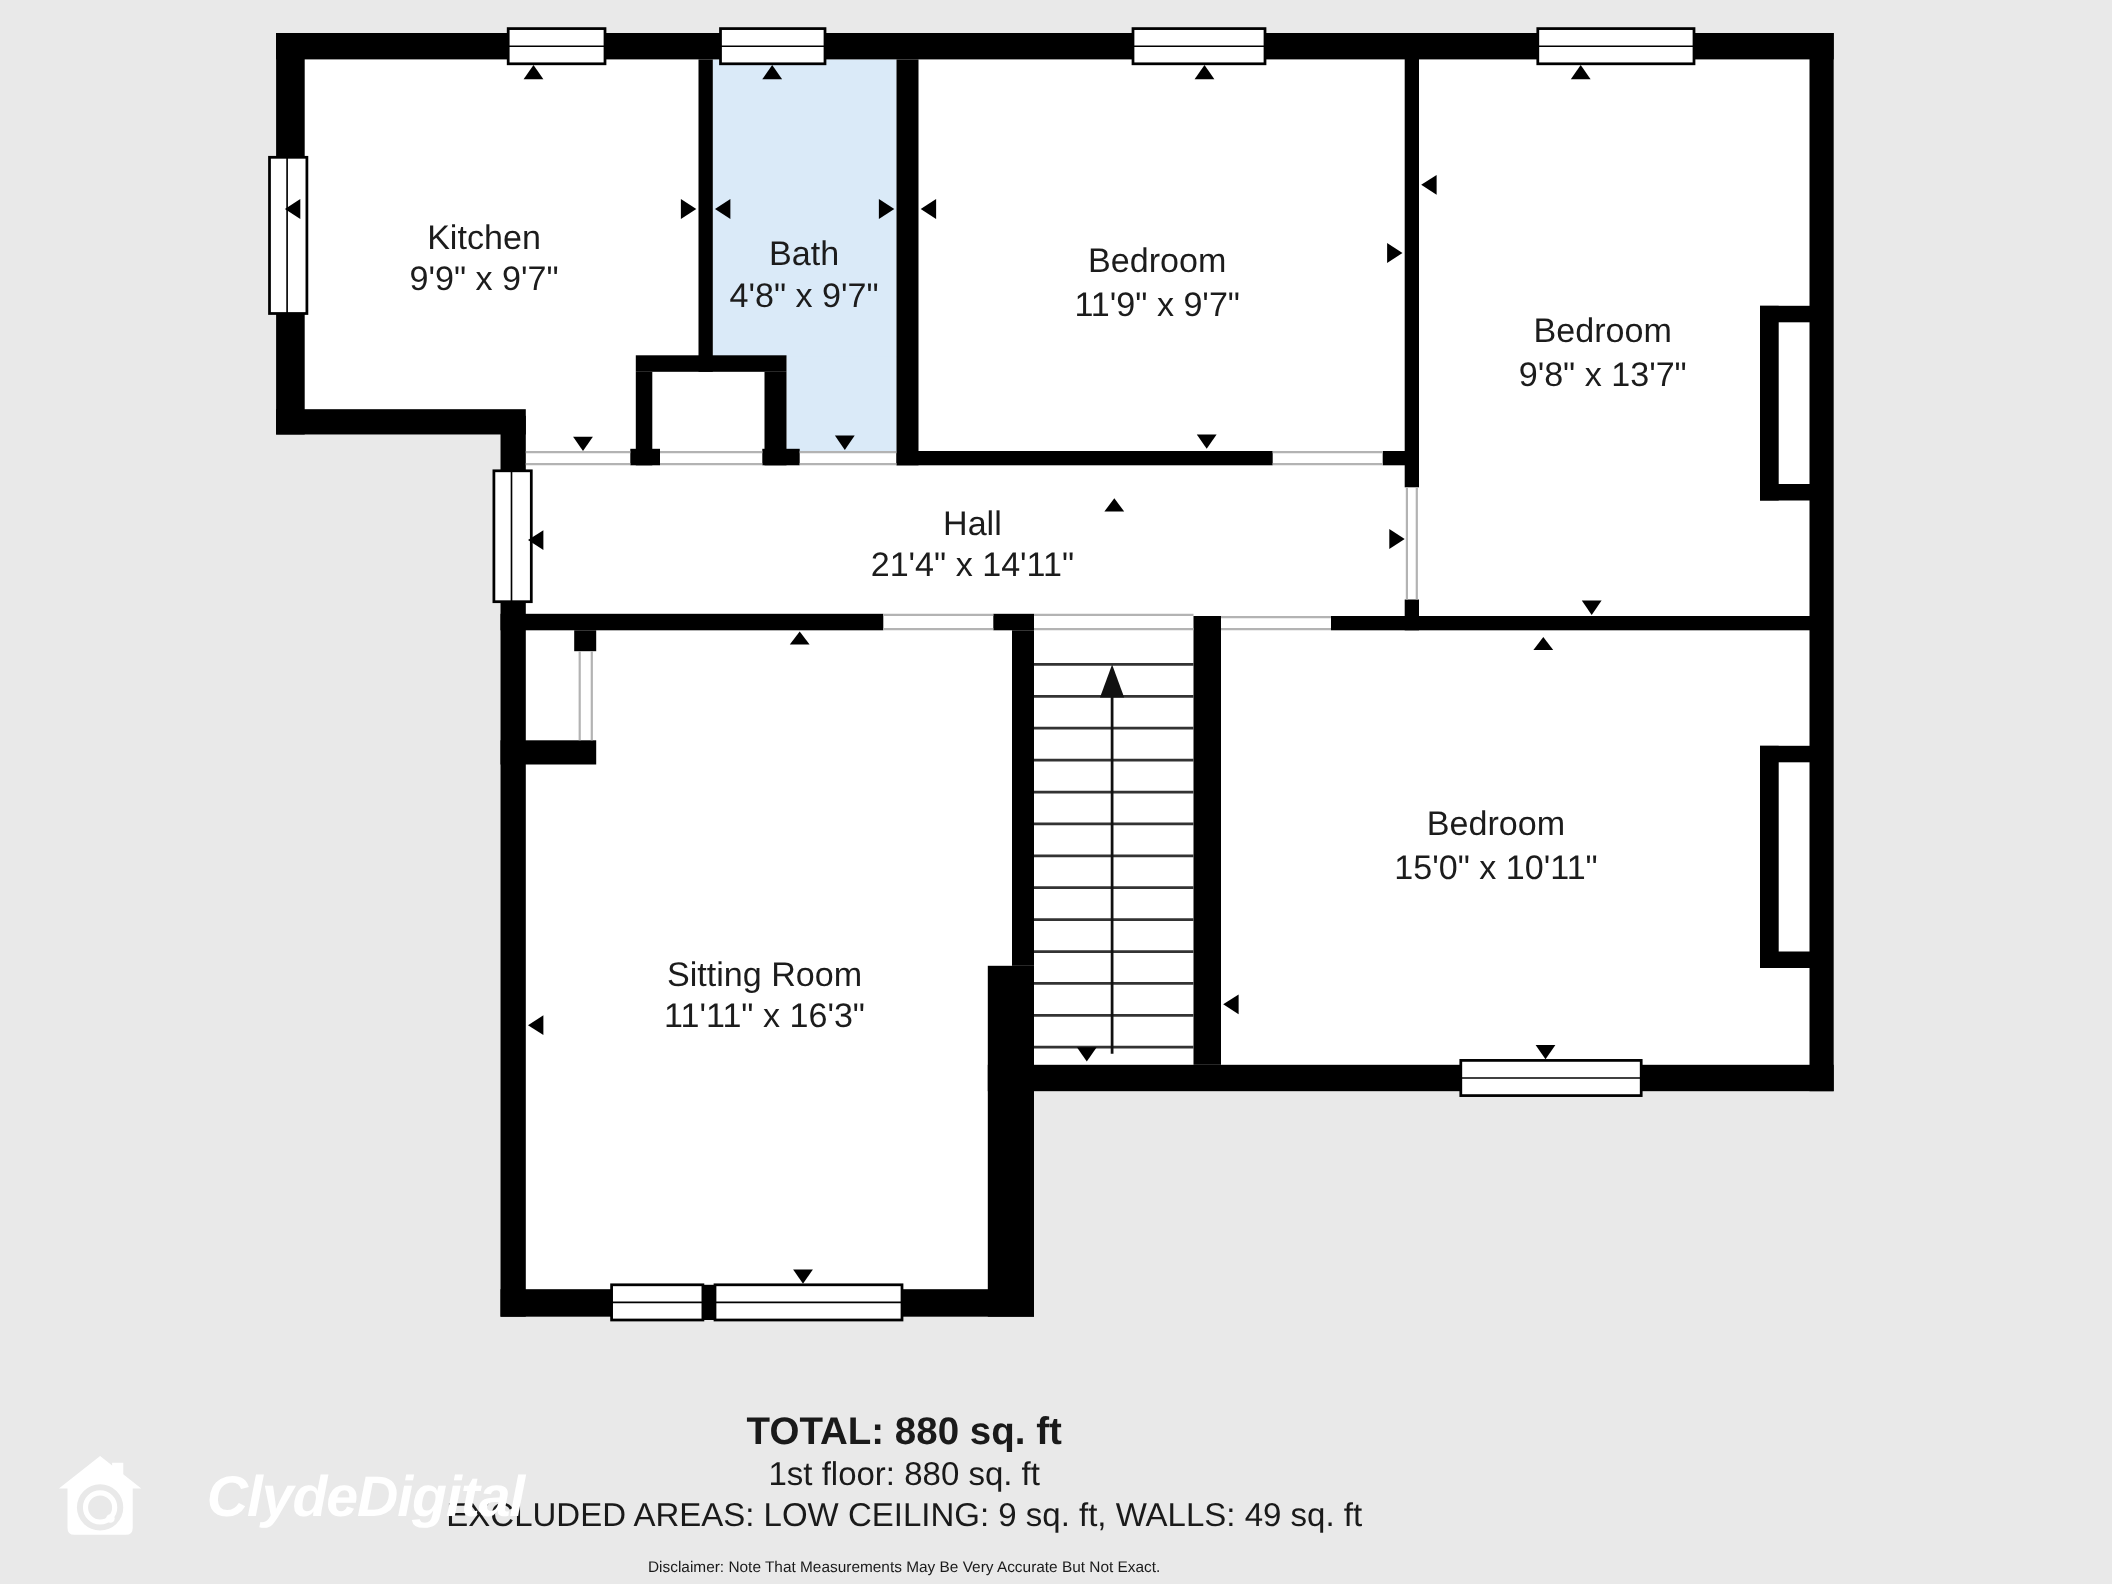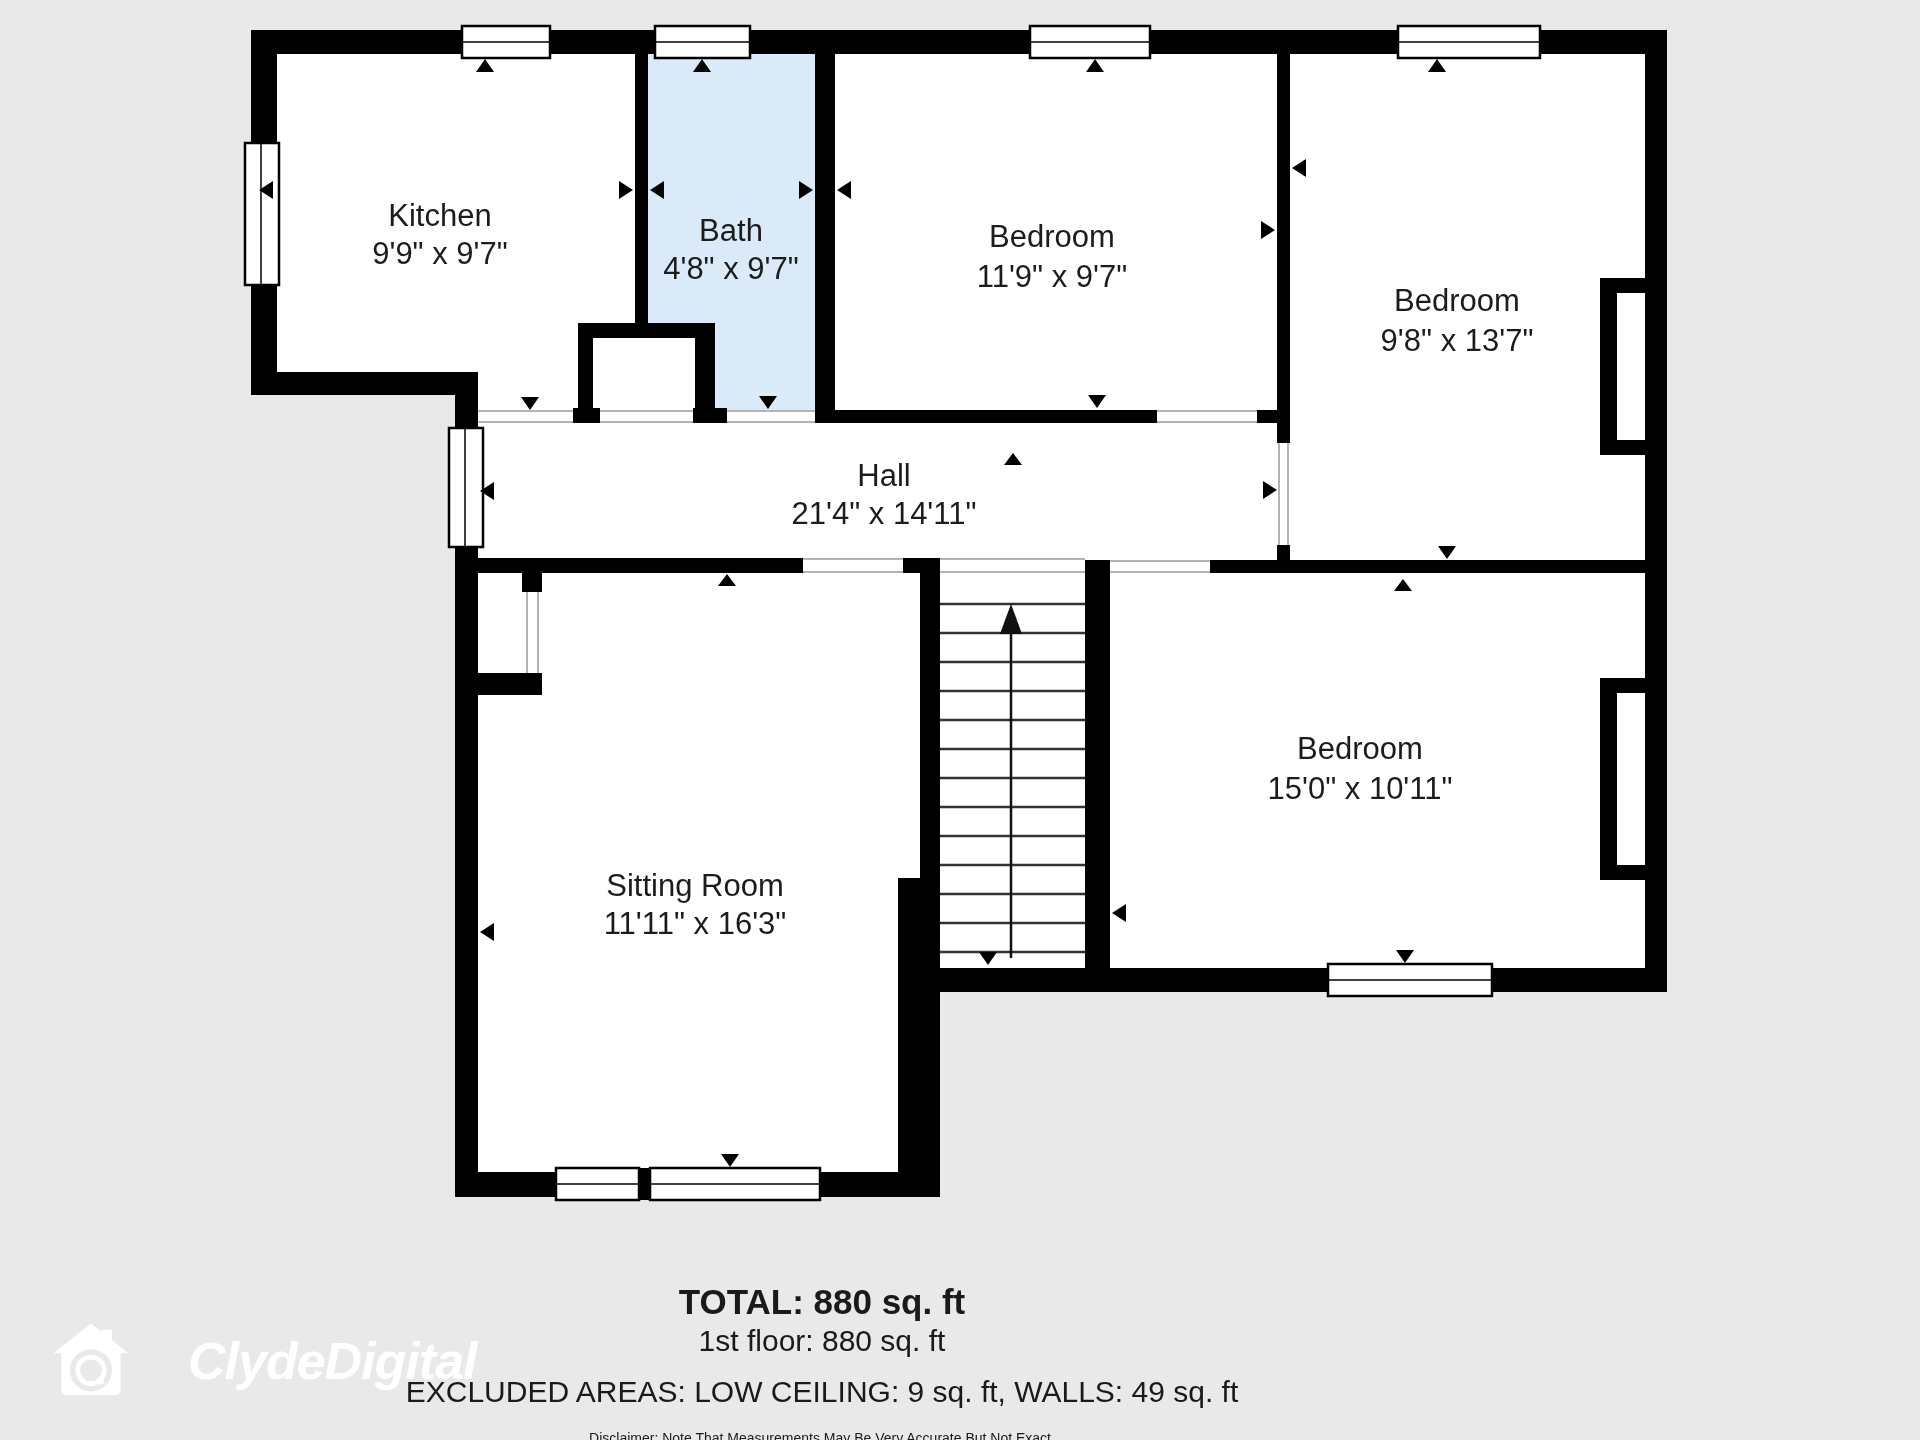--- a/index.html
+++ b/index.html
@@ -19,21 +19,21 @@
   #summary-block{
     position:absolute;
     left:822px;top:1284px;
     transform:translateX(-50%);
     text-align:center;
     color:#1a1a1a;
     white-space:nowrap;
     line-height:1.0;
   }
   .sum-line1{font-size:35px;font-weight:bold;margin-bottom:7px;}
-  .sum-line2{font-size:30px;margin-bottom:21px;}
+  .sum-line2{font-size:30px;margin-bottom:7px;}
   .sum-line3{font-size:30px;margin-bottom:24px;}
   .sum-disclaimer{font-size:14px;font-weight:400;}
   #logo{
     position:absolute;left:52px;top:1322px;
     display:flex;align-items:center;
     color:#ffffff;
     gap:48px;
   }
   #logo .logo-text{
     font-size:52px;font-weight:bold;font-style:italic;

